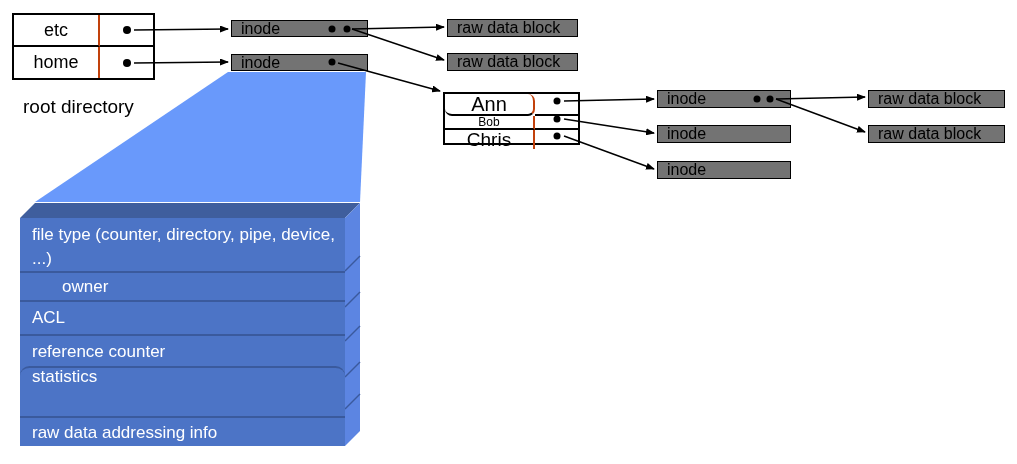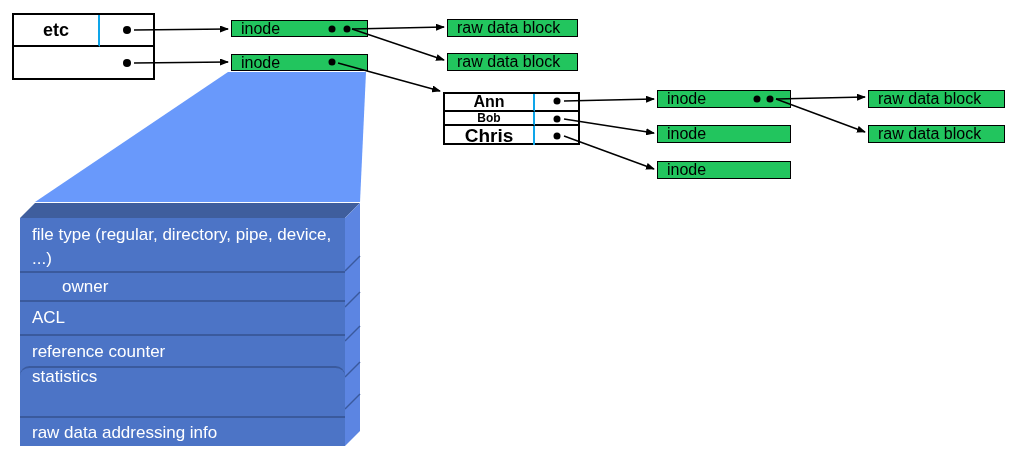--- a/index.html
+++ b/index.html
@@ -3,30 +3,30 @@
 <meta charset="utf-8">
 <style>
   html,body{margin:0;padding:0;background:#fff;}
   #stage{
     position:relative;width:1017px;height:464px;background:#ffffff;
     font-family:"Liberation Sans","DejaVu Sans",sans-serif;overflow:hidden;
   }
   .abs{position:absolute;box-sizing:border-box;}
   
   .wbox{
-    background:#22c55e;border:1.5px solid #000;display:flex;align-items:center;
+    background:#737373;border:1.5px solid #000;display:flex;align-items:center;
     font-size:16px;color:#000;line-height:1;padding-left:9px;white-space:nowrap;
   }
   
   .dtable{background:#fff;border:2px solid #000;display:grid;}
   .dtable .cell{
     display:flex;align-items:center;justify-content:center;
     font-size:18px;color:#000;box-sizing:border-box;line-height:1;
   }
-  .dtable .name{border-right:2px solid #0ea5e9;font-weight:bold;}
+  .dtable .name{border-right:2px solid #c2410c;}
   .dtable .rowline{border-bottom:2px solid #000;}
   .caption{font-size:19px;color:#000;white-space:nowrap;}
   
   #inode-structure{
     left:20px;top:218px;width:325px;height:228px;background:#4C74C6;
     display:flex;flex-direction:column;color:#fff;font-size:17px;
   }
   .irow{box-sizing:border-box;padding-left:12px;display:flex;align-items:center;line-height:1;}
   .irow.sep{border-top:2px solid #3A5A9D;}
   .irow.r0{height:53px;align-items:flex-start;padding-top:5px;line-height:24px;display:block;padding-right:8px;white-space:normal;}
@@ -51,39 +51,41 @@
       <line x1="345" y1="307" x2="360" y2="292"></line>
       <line x1="345" y1="341" x2="360" y2="326"></line>
       <line x1="345" y1="377" x2="360" y2="362"></line>
       <line x1="345" y1="409" x2="360" y2="394"></line>
     </g>
   </svg>
 
   <div class="abs dtable" style="left:12px;top:13px;width:143px;height:67px;grid-template-columns:86px 1fr;grid-template-rows:1fr 1fr;">
     <div class="cell name rowline">etc</div>
     <div class="cell rowline"></div>
+    <div class="cell name">home</div>
     <div class="cell"></div>
   </div>
+  <div class="abs caption" style="left:23px;top:96px;">root directory</div>
 
   <div class="abs wbox" style="left:231px;top:20px;width:137px;height:17px;">
     <span>inode</span>
   </div>
   <div class="abs wbox" style="left:231px;top:54px;width:137px;height:17px;">
     <span>inode</span>
   </div>
 
   <div class="abs wbox" style="left:447px;top:19px;width:131px;height:18px;">
     <span>raw data block</span>
   </div>
   <div class="abs wbox" style="left:447px;top:53px;width:131px;height:18px;">
     <span>raw data block</span>
   </div>
 
   <div class="abs dtable" style="left:443px;top:92px;width:137px;height:53px;grid-template-columns:90px 1fr;grid-template-rows:1fr 1fr 1fr;">
-    <div class="cell name rowline" style="font-size:16px;">Ann</div>
+    <div class="cell name rowline" style="font-size:20px;border-radius:7px;">Ann</div>
     <div class="cell rowline"></div>
     <div class="cell name rowline" style="font-size:12px;">Bob</div>
     <div class="cell rowline"></div>
     <div class="cell name" style="font-size:19px;">Chris</div>
     <div class="cell"></div>
   </div>
 
   <div class="abs wbox" style="left:657px;top:90px;width:134px;height:18px;">
     <span>inode</span>
   </div>
@@ -95,21 +97,21 @@
   </div>
 
   <div class="abs wbox" style="left:868px;top:90px;width:137px;height:18px;">
     <span>raw data block</span>
   </div>
   <div class="abs wbox" style="left:868px;top:125px;width:137px;height:18px;">
     <span>raw data block</span>
   </div>
 
   <div class="abs" id="inode-structure">
-    <div class="irow r0">file type (regular, directory, pipe, device, ...)</div>
+    <div class="irow r0">file type (counter, directory, pipe, device, ...)</div>
     <div class="irow r1 sep">owner</div>
     <div class="irow r2 sep">ACL</div>
     <div class="irow r3 sep">reference counter</div>
     <div class="irow r4 sep">statistics</div>
     <div class="irow r5 sep">raw data addressing info</div>
   </div>
 
   <svg width="1017" height="464">
     <defs>
       <marker id="ah" markerWidth="9" markerHeight="7" refX="8" refY="3.5" orient="auto" markerUnits="userSpaceOnUse">

